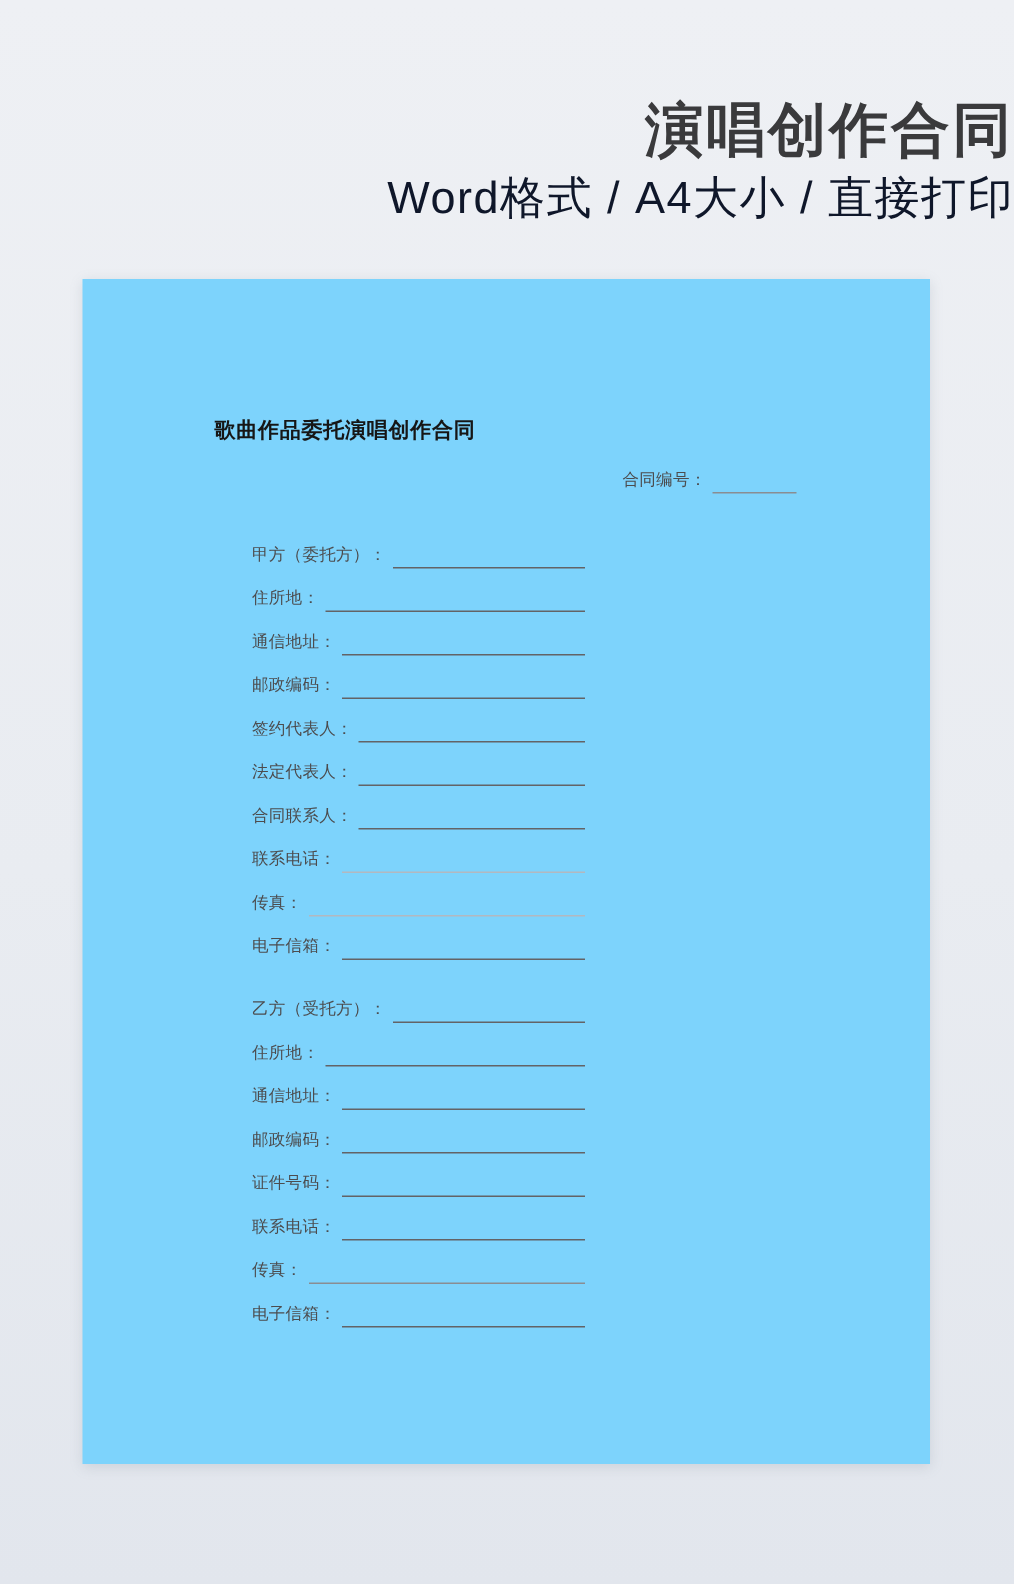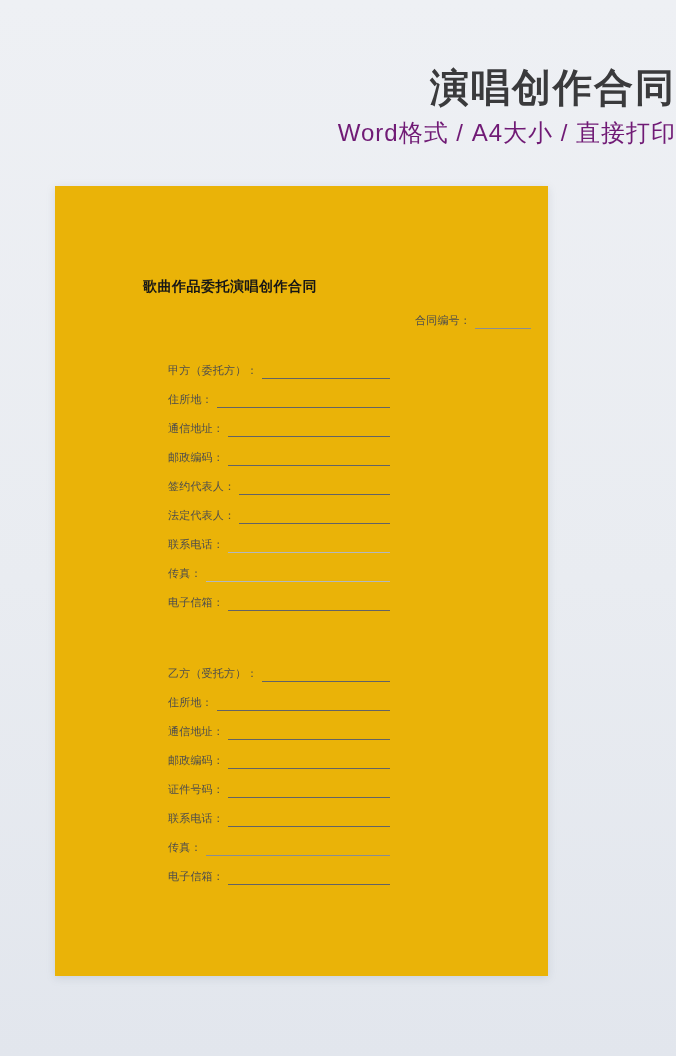--- a/index.html
+++ b/index.html
@@ -24,35 +24,35 @@
   .banner-title {
     margin-top: 66px;
     font-size: 39px;
     line-height: 44px;
     font-weight: 800;
     letter-spacing: 2px;
     color: #3a3a3c;
   }
   .banner-subtitle {
     margin-top: 9px;
-    font-size: 24px;
+    font-size: 30px;
     line-height: 28px;
     font-weight: 400;
     letter-spacing: 1px;
-    color: #701a75;
+    color: #0f172a;
   }
 
   
   .page {
     position: absolute;
     left: 55px;
     top: 186px;
-    width: 493px;
+    width: 565px;
     height: 790px;
-    background: #eab308;
+    background: #7dd3fc;
     box-shadow: 0 2px 8px rgba(120, 130, 150, 0.22);
   }
 
   .doc-title {
     position: absolute;
     left: 88px;
     top: 92px;
     font-size: 14px;
     line-height: 17px;
     font-weight: 700;
@@ -145,20 +145,24 @@
       </div>
       <div class="field-row">
         <span class="field-label">签约代表人：</span>
         <span class="field-line"></span>
       </div>
       <div class="field-row">
         <span class="field-label">法定代表人：</span>
         <span class="field-line"></span>
       </div>
       <div class="field-row">
+        <span class="field-label">合同联系人：</span>
+        <span class="field-line"></span>
+      </div>
+      <div class="field-row">
         <span class="field-label">联系电话：</span>
         <span class="field-line light"></span>
       </div>
       <div class="field-row">
         <span class="field-label">传真：</span>
         <span class="field-line light"></span>
       </div>
       <div class="field-row">
         <span class="field-label">电子信箱：</span>
         <span class="field-line"></span>

